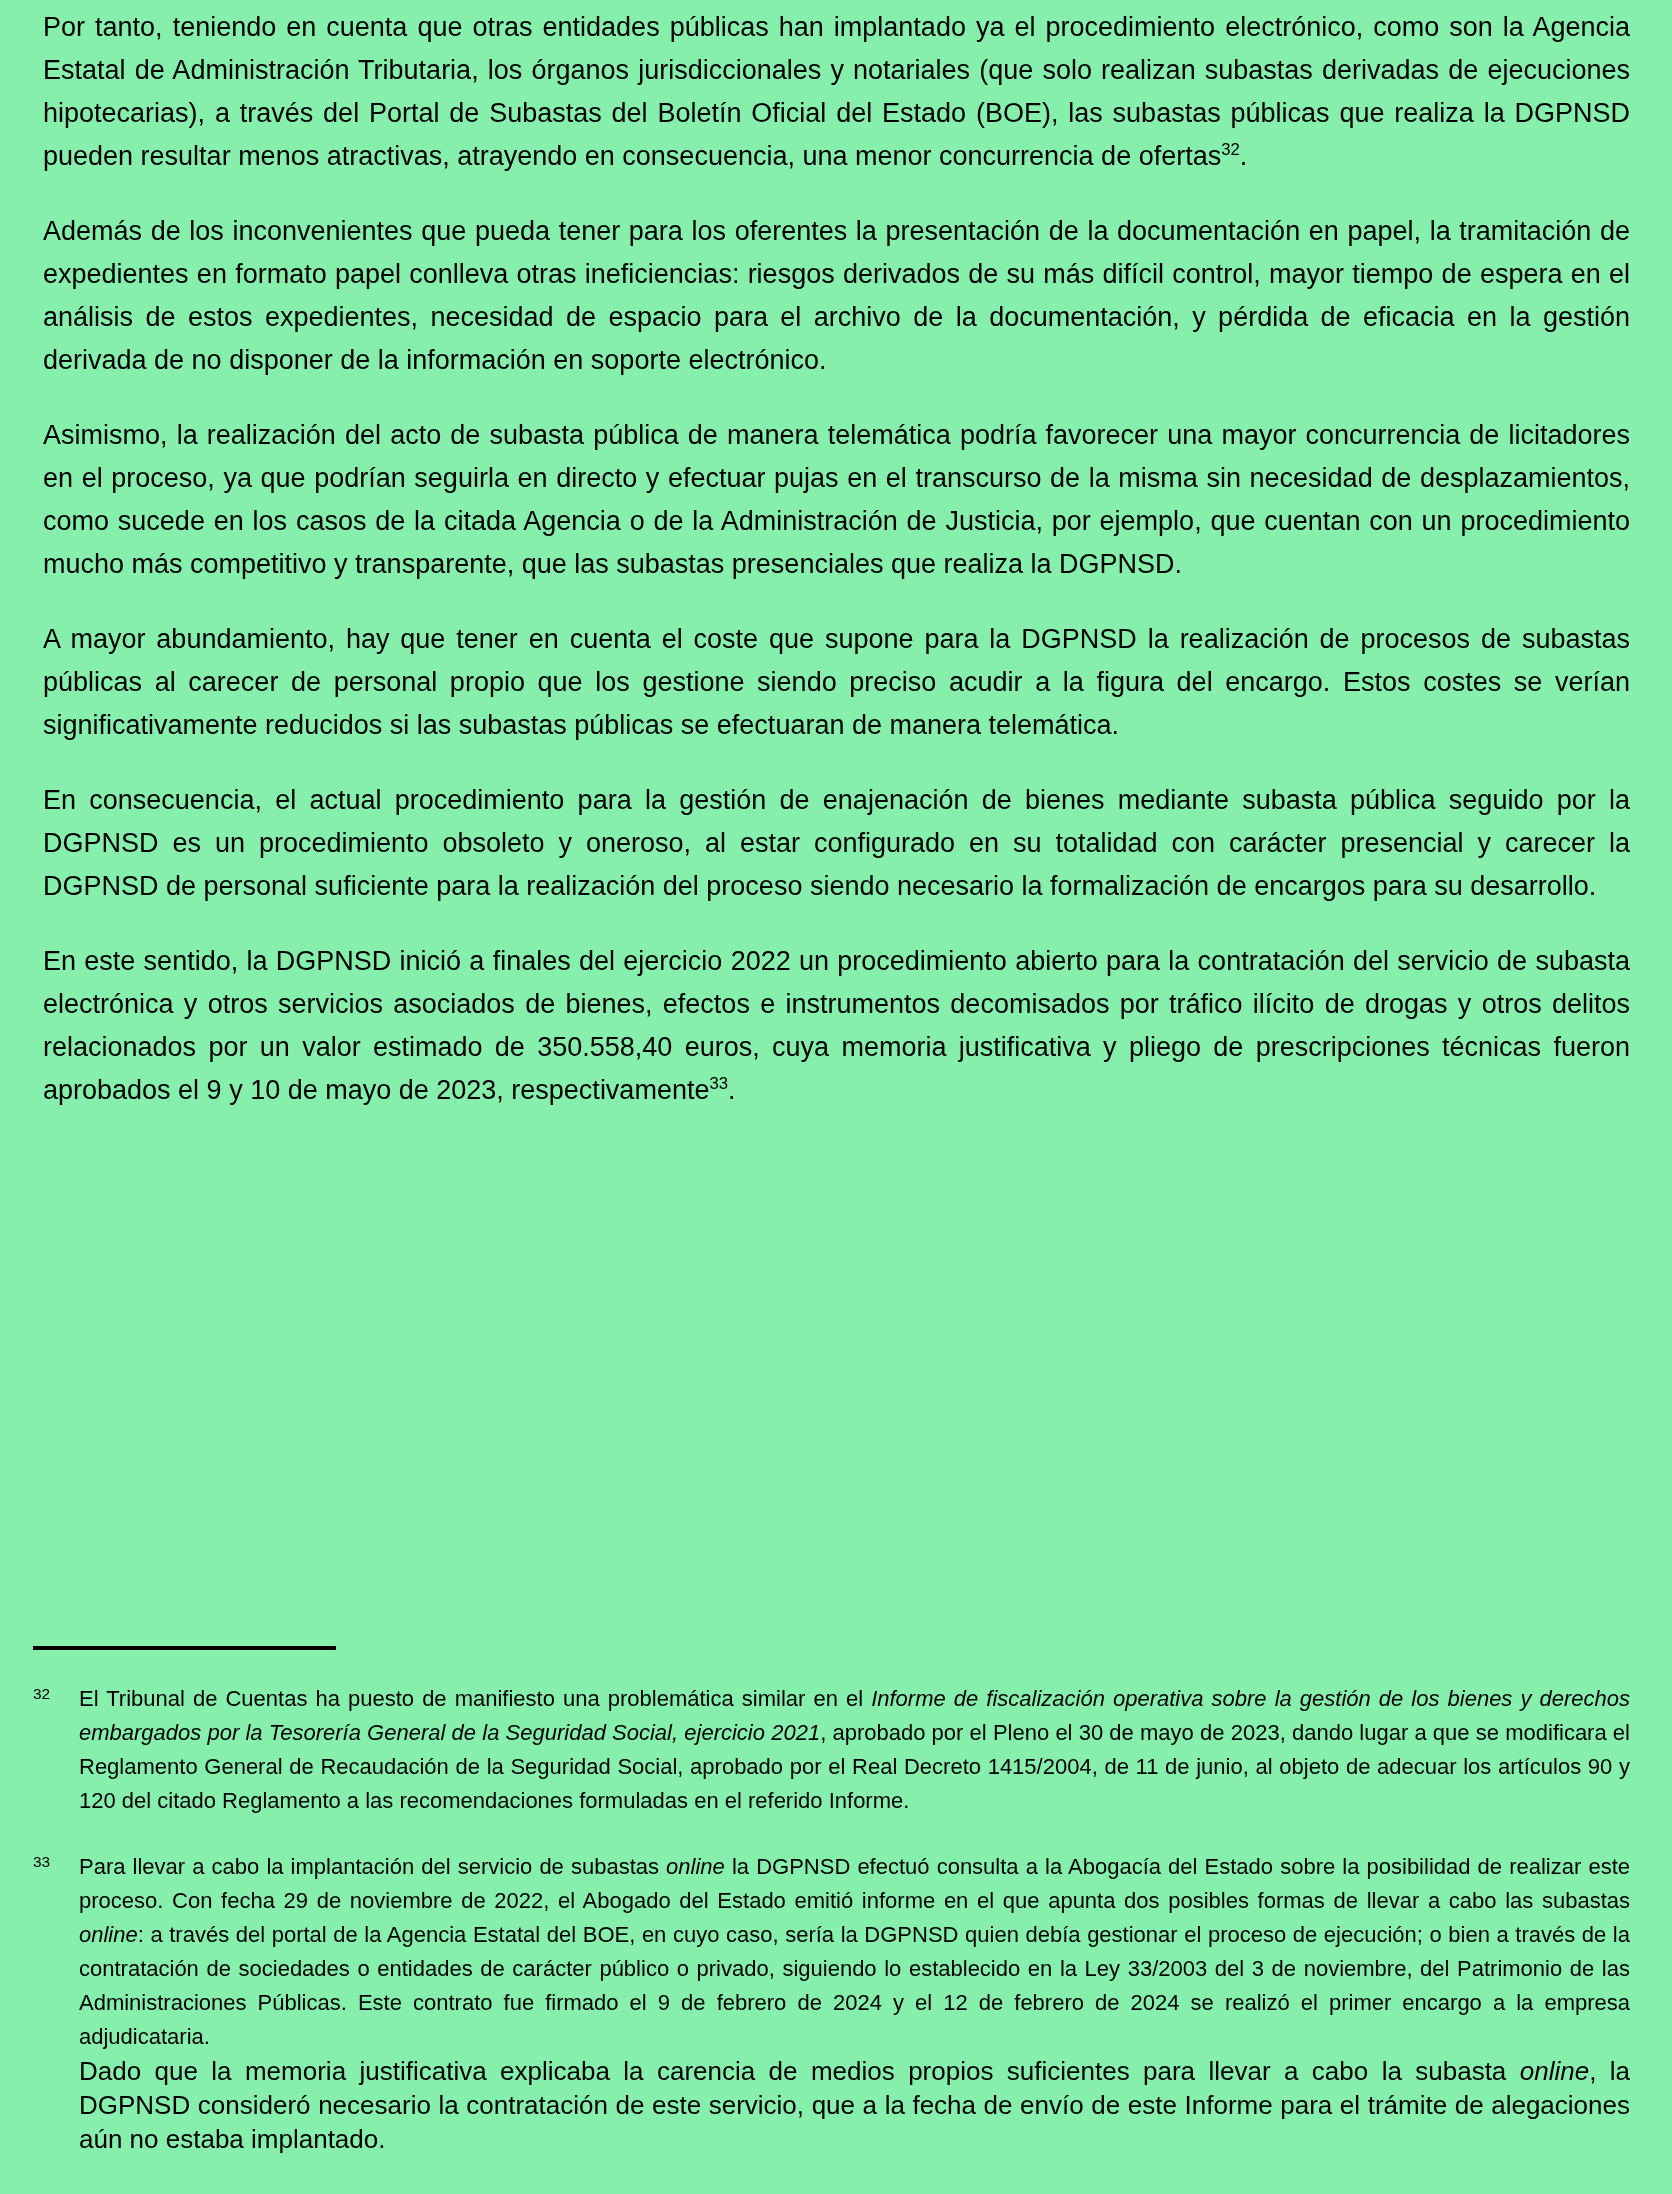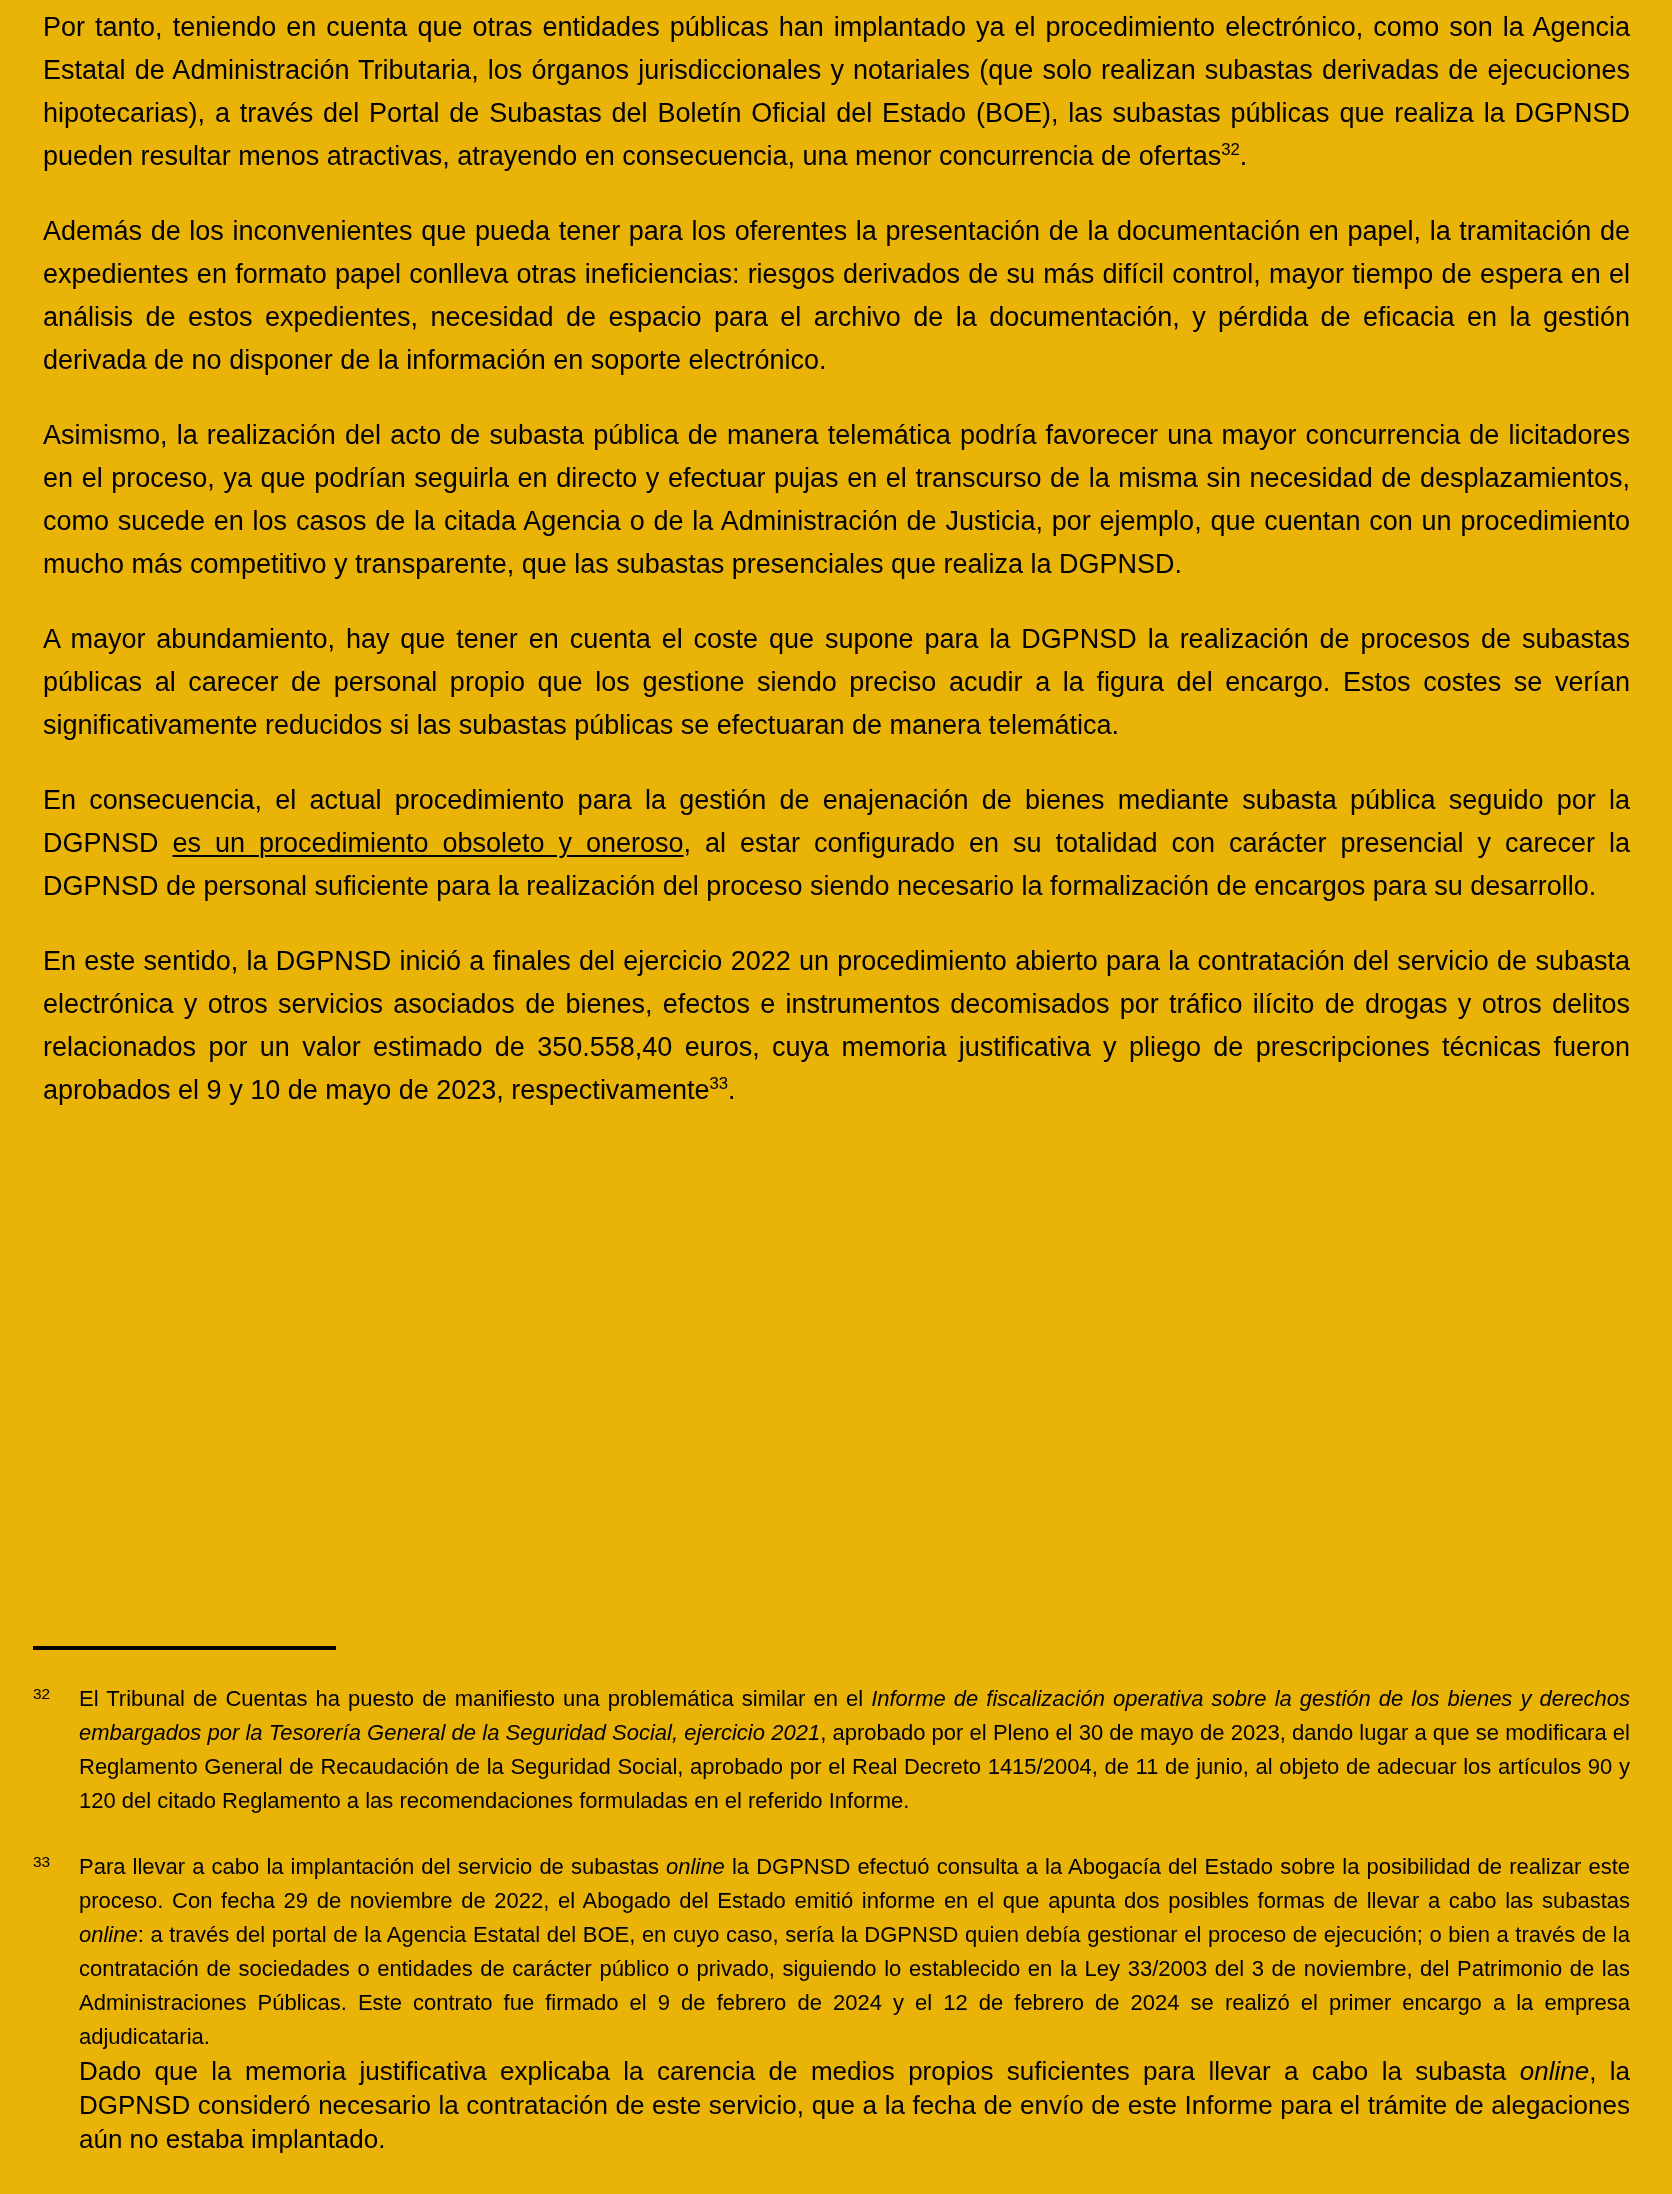--- a/index.html
+++ b/index.html
@@ -10,21 +10,21 @@
   }
   body {
     font-family: "Liberation Sans", sans-serif;
     color: #000000;
     -webkit-font-smoothing: antialiased;
   }
   .page {
     position: relative;
     width: 1673px;
     height: 2194px;
-    background: #eab308;
+    background: #86efac;
     box-sizing: border-box;
     overflow: hidden;
   }
   .body-area {
     position: absolute;
     left: 43px;
     top: 6.3px;
     width: 1587px;
   }
   p.para {
@@ -36,21 +36,20 @@
     hyphens: none;
     word-spacing: 0px;
   }
   p.para:last-child { margin-bottom: 4px; }
   sup.fnref {
     font-size: 0.62em;
     vertical-align: super;
     line-height: 0;
   }
   .u-phrase {
-    text-decoration: underline;
     text-underline-offset: 3.2px;
     text-decoration-thickness: 2.4px;
   }
 
   
   .footnote-area {
     position: absolute;
     left: 33px;
     top: 1646px;
     width: 1597px;

